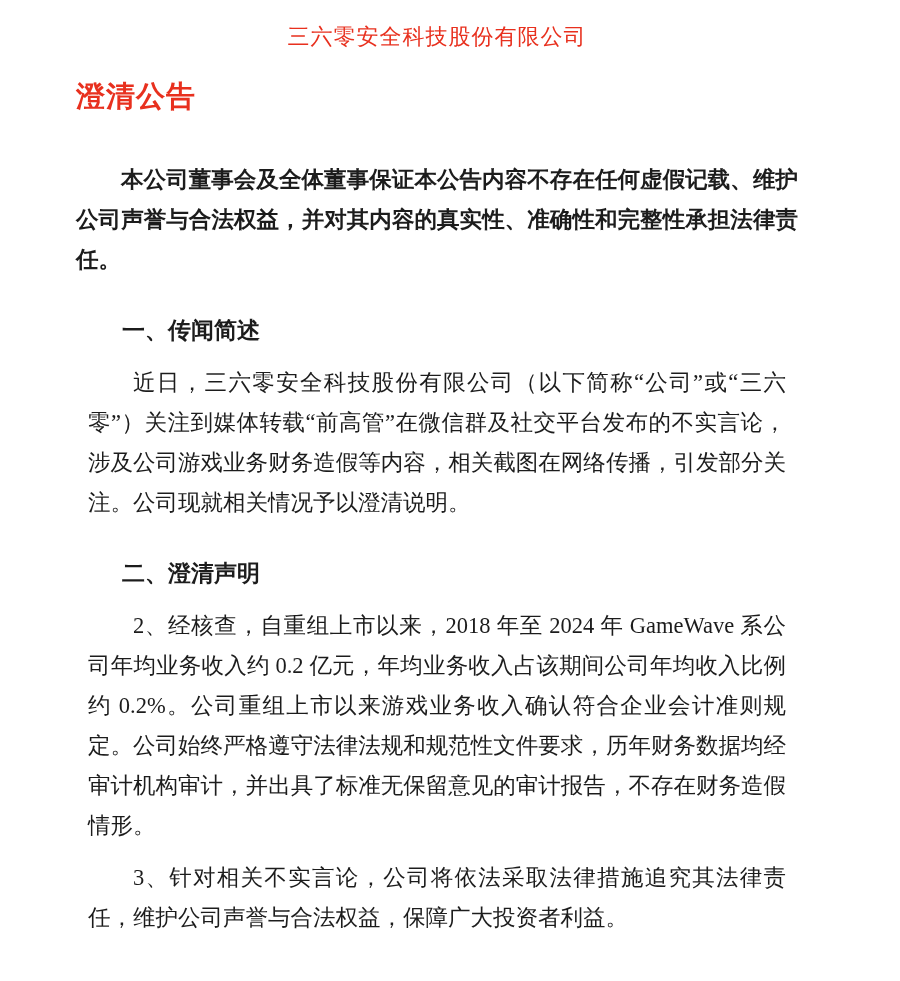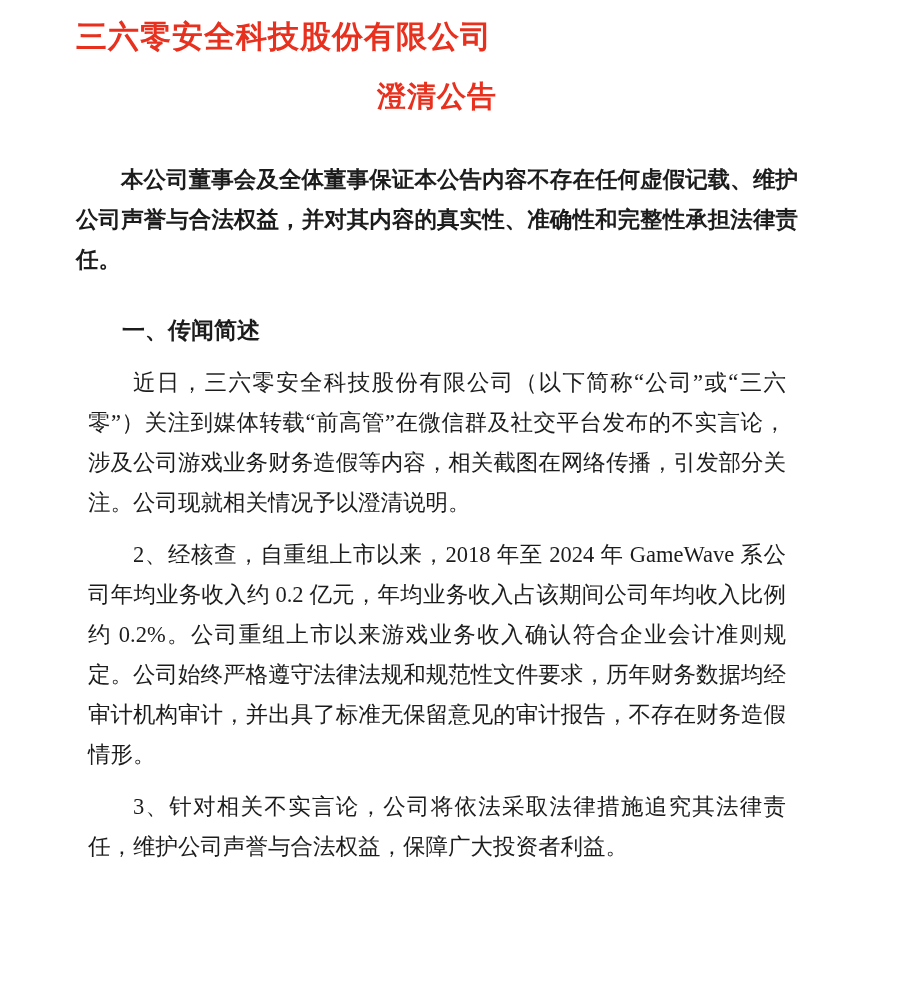--- a/index.html
+++ b/index.html
@@ -15,30 +15,31 @@
     width: 900px;
     height: 981px;
     margin: 0 auto;
     background: #ffffff;
     box-sizing: border-box;
     padding: 12px 102px 0 76px;
     overflow: hidden;
   }
   .doc-company {
     margin: 6px 0 0 0;
+    text-align: center;
     color: var(--accent);
     font-family: "Liberation Sans", "DejaVu Sans", sans-serif;
-    font-weight: 700;
-    font-size: 31px;
+    font-weight: 400;
+    font-size: 22px;
     line-height: 38px;
     letter-spacing: 1px;
   }
   .doc-title {
     margin: 22px 0 0 0;
-    text-align: center;
+    text-align: left;
     color: var(--accent);
     font-family: "Liberation Sans", "DejaVu Sans", sans-serif;
     font-weight: 700;
     font-size: 29px;
     line-height: 36px;
     letter-spacing: 1px;
   }
   .statement {
     margin: 46px 0 0 0;
     font-weight: 700;
@@ -70,19 +71,20 @@
   <h1 class="doc-company">三六零安全科技股份有限公司</h1>
 
   <h2 class="doc-title">澄清公告</h2>
 
   <p class="statement">本公司董事会及全体董事保证本公告内容不存在任何虚假记载、维护公司声誉与合法权益，并对其内容的真实性、准确性和完整性承担法律责任。</p>
 
   <h3 class="section-heading">一、传闻简述</h3>
 
   <p class="body-paragraph">近日，三六零安全科技股份有限公司（以下简称“公司”或“三六零”）关注到媒体转载“前高管”在微信群及社交平台发布的不实言论，涉及公司游戏业务财务造假等内容，相关截图在网络传播，引发部分关注。公司现就相关情况予以澄清说明。</p>
 
+  <h3 class="section-heading">二、澄清声明</h3>
 
 
   <p class="body-paragraph">2、经核查，自重组上市以来，2018 年至 2024 年 GameWave 系公司年均业务收入约 0.2 亿元，年均业务收入占该期间公司年均收入比例约 0.2%。公司重组上市以来游戏业务收入确认符合企业会计准则规定。公司始终严格遵守法律法规和规范性文件要求，历年财务数据均经审计机构审计，并出具了标准无保留意见的审计报告，不存在财务造假情形。</p>
 
   <p class="body-paragraph">3、针对相关不实言论，公司将依法采取法律措施追究其法律责任，维护公司声誉与合法权益，保障广大投资者利益。</p>
 
 </div>
 
 </body></html>

